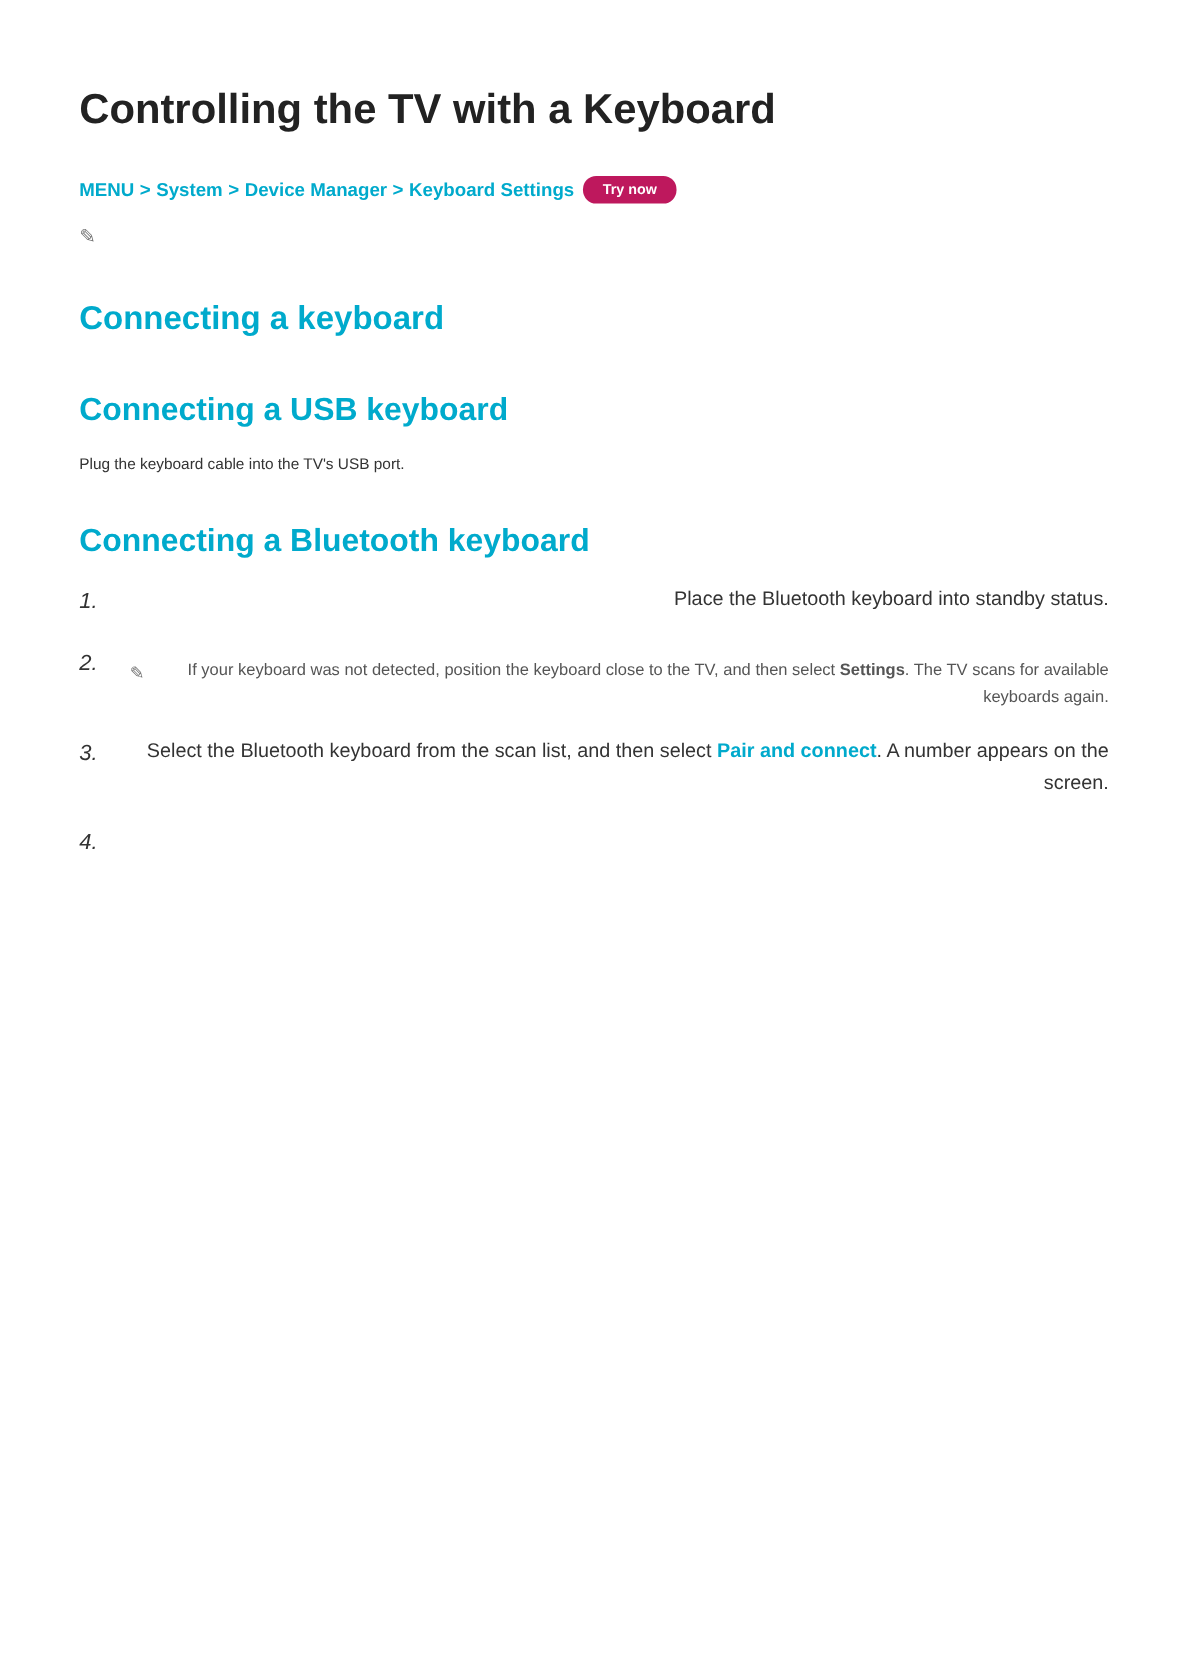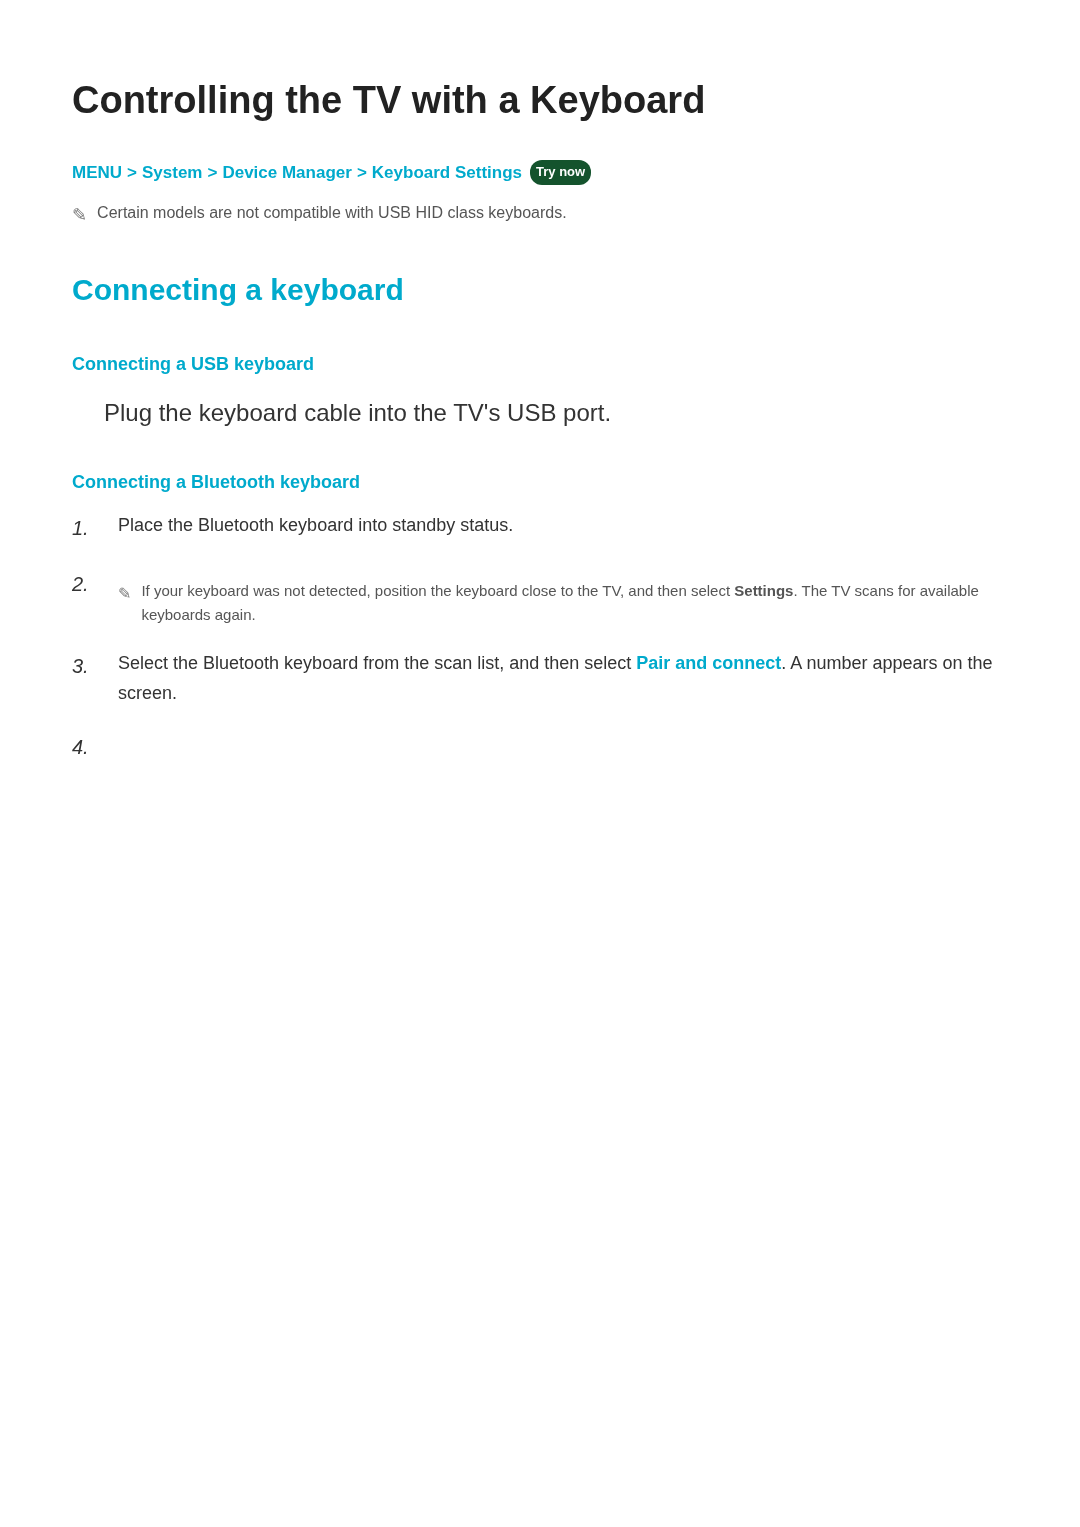--- a/index.html
+++ b/index.html
@@ -43,25 +43,25 @@
     }
 
     .breadcrumb-separator {
       color: #00aacc;
       margin: 0 5px;
       font-weight: 600;
     }
 
     .try-now-badge {
       display: inline-block;
-      background: #14532d;
+      background: #be185d;
       color: #ffffff;
       font-size: 13px;
       font-weight: 600;
-      padding: 2px 6px;
+      padding: 2px 18px;
       border-radius: 12px;
       margin-left: 8px;
       vertical-align: middle;
     }
 
     .note-row {
       display: flex;
       align-items: flex-start;
       gap: 10px;
       margin-bottom: 36px;
@@ -78,33 +78,32 @@
 
     .section-title {
       font-size: 30px;
       font-weight: bold;
       color: #00aacc;
       margin-bottom: 28px;
       margin-top: 3px;
     }
 
     .subsection-title {
-      font-size: 18px;
+      font-size: 29px;
       font-weight: bold;
       color: #00aacc;
       margin-bottom: 14px;
       margin-top: 36px;
     }
 
     .body-text {
-      font-size: 24px;
+      font-size: 14px;
       color: #333333;
       margin-bottom: 28px;
       line-height: 1.65;
-      margin-left: 32px;
     }
 
     .ordered-list {
       list-style: none;
       padding-left: 0;
       margin-bottom: 10px;
     }
 
     .ordered-list li {
       display: flex;
@@ -120,20 +119,21 @@
       font-style: italic;
       font-size: 20px;
       color: #333333;
       min-width: 28px;
       flex-shrink: 0;
       margin-top: 1px;
     }
 
     .list-content {
       flex: 1;
+      text-align: right;
     }
 
     .inline-link {
       color: #00aacc;
       text-decoration: none;
       font-weight: 600;
     }
 
     .inner-note {
       display: flex;
@@ -165,21 +165,20 @@
   <a class="breadcrumb-link" href="#">System</a>
   <span class="breadcrumb-separator">&gt;</span>
   <a class="breadcrumb-link" href="#">Device Manager</a>
   <span class="breadcrumb-separator">&gt;</span>
   <a class="breadcrumb-link" href="#">Keyboard Settings</a>
   <span class="try-now-badge">Try now</span>
 </div>
 
 <div class="note-row">
   <span class="note-icon">✎</span>
-  <span>Certain models are not compatible with USB HID class keyboards.</span>
 </div>
 
 <h2 class="section-title">Connecting a keyboard</h2>
 
 <h3 class="subsection-title">Connecting a USB keyboard</h3>
 <p class="body-text">Plug the keyboard cable into the TV's USB port.</p>
 
 <h3 class="subsection-title">Connecting a Bluetooth keyboard</h3>
 
 <ol class="ordered-list">

